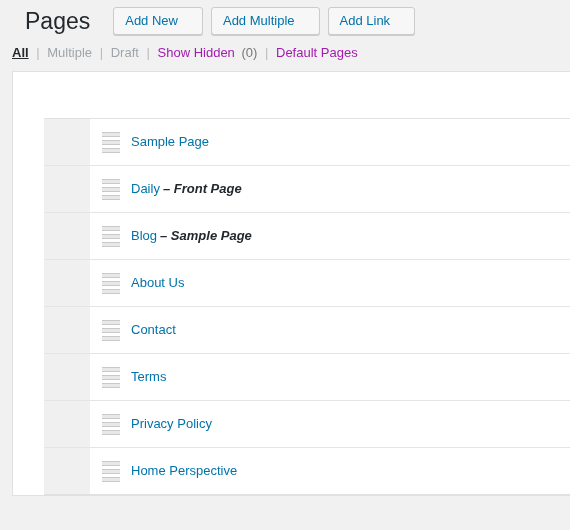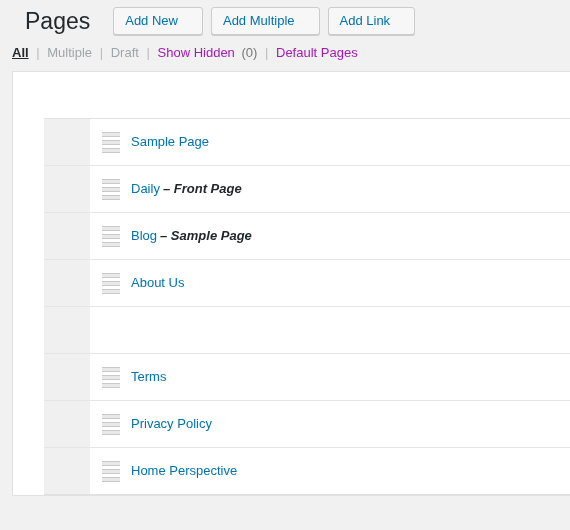--- a/index.html
+++ b/index.html
@@ -231,20 +231,28 @@
           <span class="bar"></span>
           <span class="bar"></span>
           <span class="bar"></span>
         </span>
         <span class="row-label"><span class="row-link">About Us</span><span class="row-note"></span></span>
       </div>
     </div>
 
     <div class="page-row">
       <div class="row-gutter"></div>
+      <div class="row-body">
+        <span class="drag-handle">
+          <span class="bar"></span>
+          <span class="bar"></span>
+          <span class="bar"></span>
+        </span>
+        <span class="row-label"><span class="row-link">Contact</span><span class="row-note"></span></span>
+      </div>
     </div>
 
     <div class="page-row">
       <div class="row-gutter"></div>
       <div class="row-body">
         <span class="drag-handle">
           <span class="bar"></span>
           <span class="bar"></span>
           <span class="bar"></span>
         </span>

